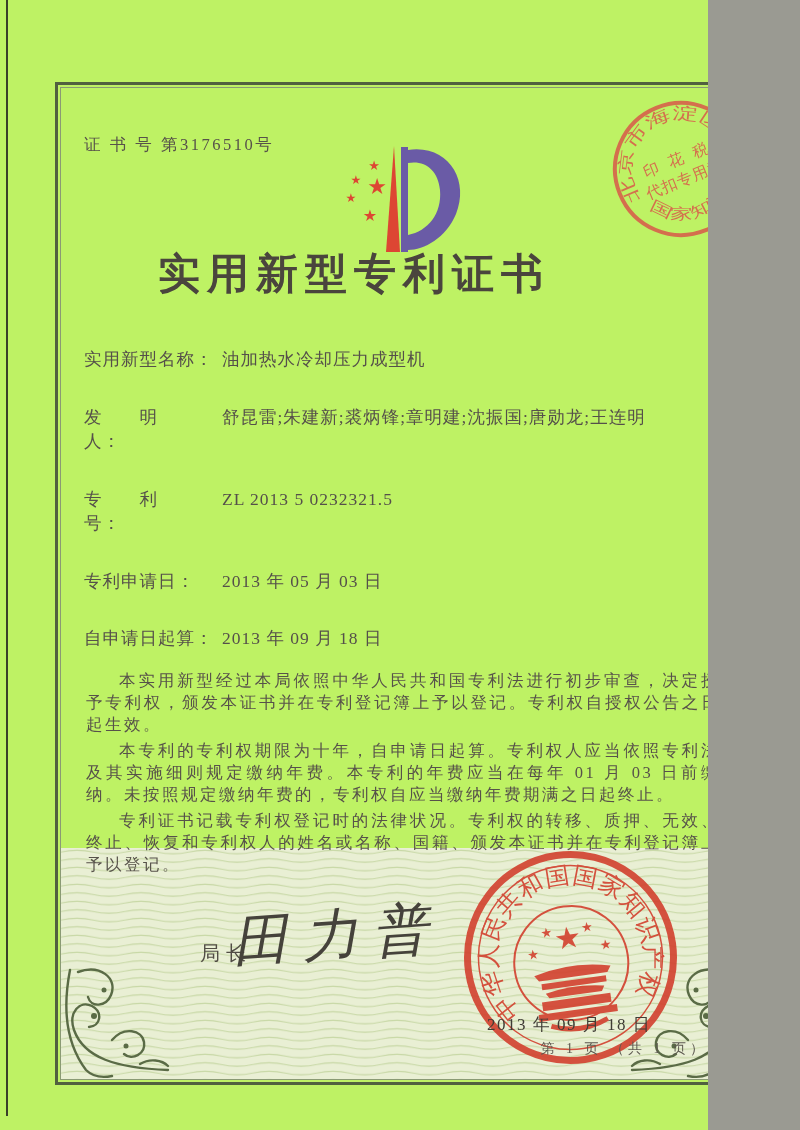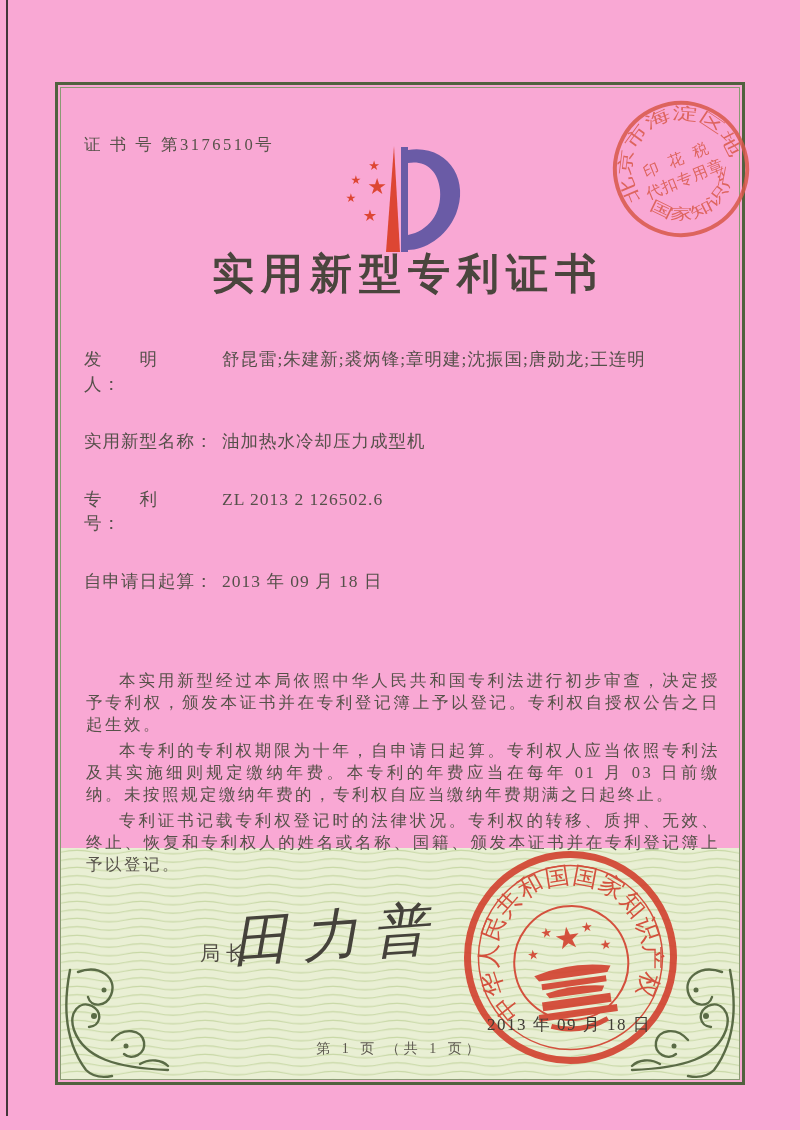--- a/index.html
+++ b/index.html
@@ -1,41 +1,41 @@
 <!DOCTYPE html>
 <html><head>
 <meta charset="utf-8">
 <style>
   html,body{margin:0;padding:0;background:#9a9a92;}
-  .page{position:relative;width:800px;height:1130px;background:#f9a8d4;overflow:hidden;
+  .page{position:relative;width:708px;height:1130px;background:#bef264;overflow:hidden;
         font-family:"Liberation Serif","DejaVu Serif",serif;color:#544f47;}
   .scan-edge{position:absolute;left:6px;top:0;width:2px;height:1116px;background:#23211e;opacity:.85;}
   .frame{position:absolute;left:55px;top:82px;width:684px;height:997px;border:3px solid #51613f;}
   .frame-inner{position:absolute;inset:2px;border:1px solid #8a9a74;}
   .cert-no{position:absolute;left:84px;top:134px;font-size:16.5px;letter-spacing:2.5px;color:#57524a;}
   .logo{position:absolute;left:330px;top:140px;}
   .title{position:absolute;top:246px;left:0;width:100%;text-align:center;font-size:42px;
-         font-weight:600;letter-spacing:7px;color:#4a453d;padding-left:8px;}
+         font-weight:600;letter-spacing:7px;color:#4a453d;}
   .fields{position:absolute;left:84px;top:347px;width:640px;}
   .field-row{margin-bottom:33px;font-size:17.5px;line-height:24.5px;letter-spacing:1px;color:#55504a;}
   .field-label{display:inline-block;width:138px;vertical-align:top;}
   .paragraphs{position:absolute;left:82px;top:666px;width:642px;font-size:16.5px;line-height:22px;
               letter-spacing:2.5px;text-align:justify;color:#57524a;}
   .paragraphs p{margin:4px;text-indent:2em;}
   .guilloche-zone{position:absolute;left:61px;top:848px;width:678px;height:231px;}
   .flourish{position:absolute;z-index:3;}
   .flourish.left{left:56px;top:966px;}
   .flourish.right{left:624px;top:966px;transform:scaleX(-1);}
   .signer{position:absolute;left:152px;top:940px;font-size:20px;letter-spacing:6px;color:#514d45;z-index:4;margin-left:48px;}
   .signature{position:absolute;left:232px;top:898px;font-size:56px;letter-spacing:14px;color:#45423b;
              transform:rotate(-4deg);font-style:italic;z-index:4;font-family:"DejaVu Serif",serif;}
   .big-seal{position:absolute;left:458px;top:845px;z-index:4;opacity:.9;}
   .seal-date{position:absolute;left:487px;top:1013px;font-size:17px;letter-spacing:1.5px;color:#3f3c35;z-index:5;}
   .tax-stamp{position:absolute;left:598px;top:86px;z-index:6;opacity:.85;}
-  .footer{position:absolute;top:1040px;left:0;width:100%;text-align:center;font-size:14px;
+  .footer{position:absolute;top:1040px;left:0;width:100%;text-align:right;font-size:14px;
           letter-spacing:4px;color:#5c584f;z-index:4;}
   svg text{font-family:"DejaVu Serif","Liberation Serif",serif;}
   svg text.star{font-family:"DejaVu Sans",sans-serif;}
 </style>
 </head>
 <body>
 
 <div class="page">
 
   <div class="scan-edge"></div>
@@ -99,27 +99,30 @@
     <g fill="#6a5ba6">
       <rect x="71" y="7" width="7" height="105"></rect>
       <path d="M78,10 C118,4 140,40 126,74 C116,98 94,110 78,110 L78,95 C98,91 112,74 110,50 C108,30 95,20 78,23 Z"></path>
     </g>
   </svg>
 
   <div class="title">实用新型专利证书</div>
 
   <div class="fields">
     <div class="field-row">
+      <span class="field-label">实用新型名称：</span><span>油加热水冷却压力成型机</span>
+    </div>
+    <div class="field-row">
       <span class="field-label">发　　明　　人：</span><span>舒昆雷;朱建新;裘炳锋;章明建;沈振国;唐勋龙;王连明</span>
     </div>
     <div class="field-row">
-      <span class="field-label">实用新型名称：</span><span>油加热水冷却压力成型机</span>
+      <span class="field-label">专　　利　　号：</span><span>ZL 2013 5 0232321.5</span>
     </div>
     <div class="field-row">
-      <span class="field-label">专　　利　　号：</span><span>ZL 2013 2 126502.6</span>
+      <span class="field-label">专利申请日：</span><span>2013 年 05 月 03 日</span>
     </div>
     <div class="field-row">
       <span class="field-label">自申请日起算：</span><span>2013 年 09 月 18 日</span>
     </div>
   </div>
 
   <div class="paragraphs">
     <p>本实用新型经过本局依照中华人民共和国专利法进行初步审查，决定授予专利权，颁发本证书并在专利登记簿上予以登记。专利权自授权公告之日起生效。</p>
     <p>本专利的专利权期限为十年，自申请日起算。专利权人应当依照专利法及其实施细则规定缴纳年费。本专利的年费应当在每年 01 月 03 日前缴纳。未按照规定缴纳年费的，专利权自应当缴纳年费期满之日起终止。</p>
     <p>专利证书记载专利权登记时的法律状况。专利权的转移、质押、无效、终止、恢复和专利权人的姓名或名称、国籍、颁发本证书并在专利登记簿上予以登记。</p>

